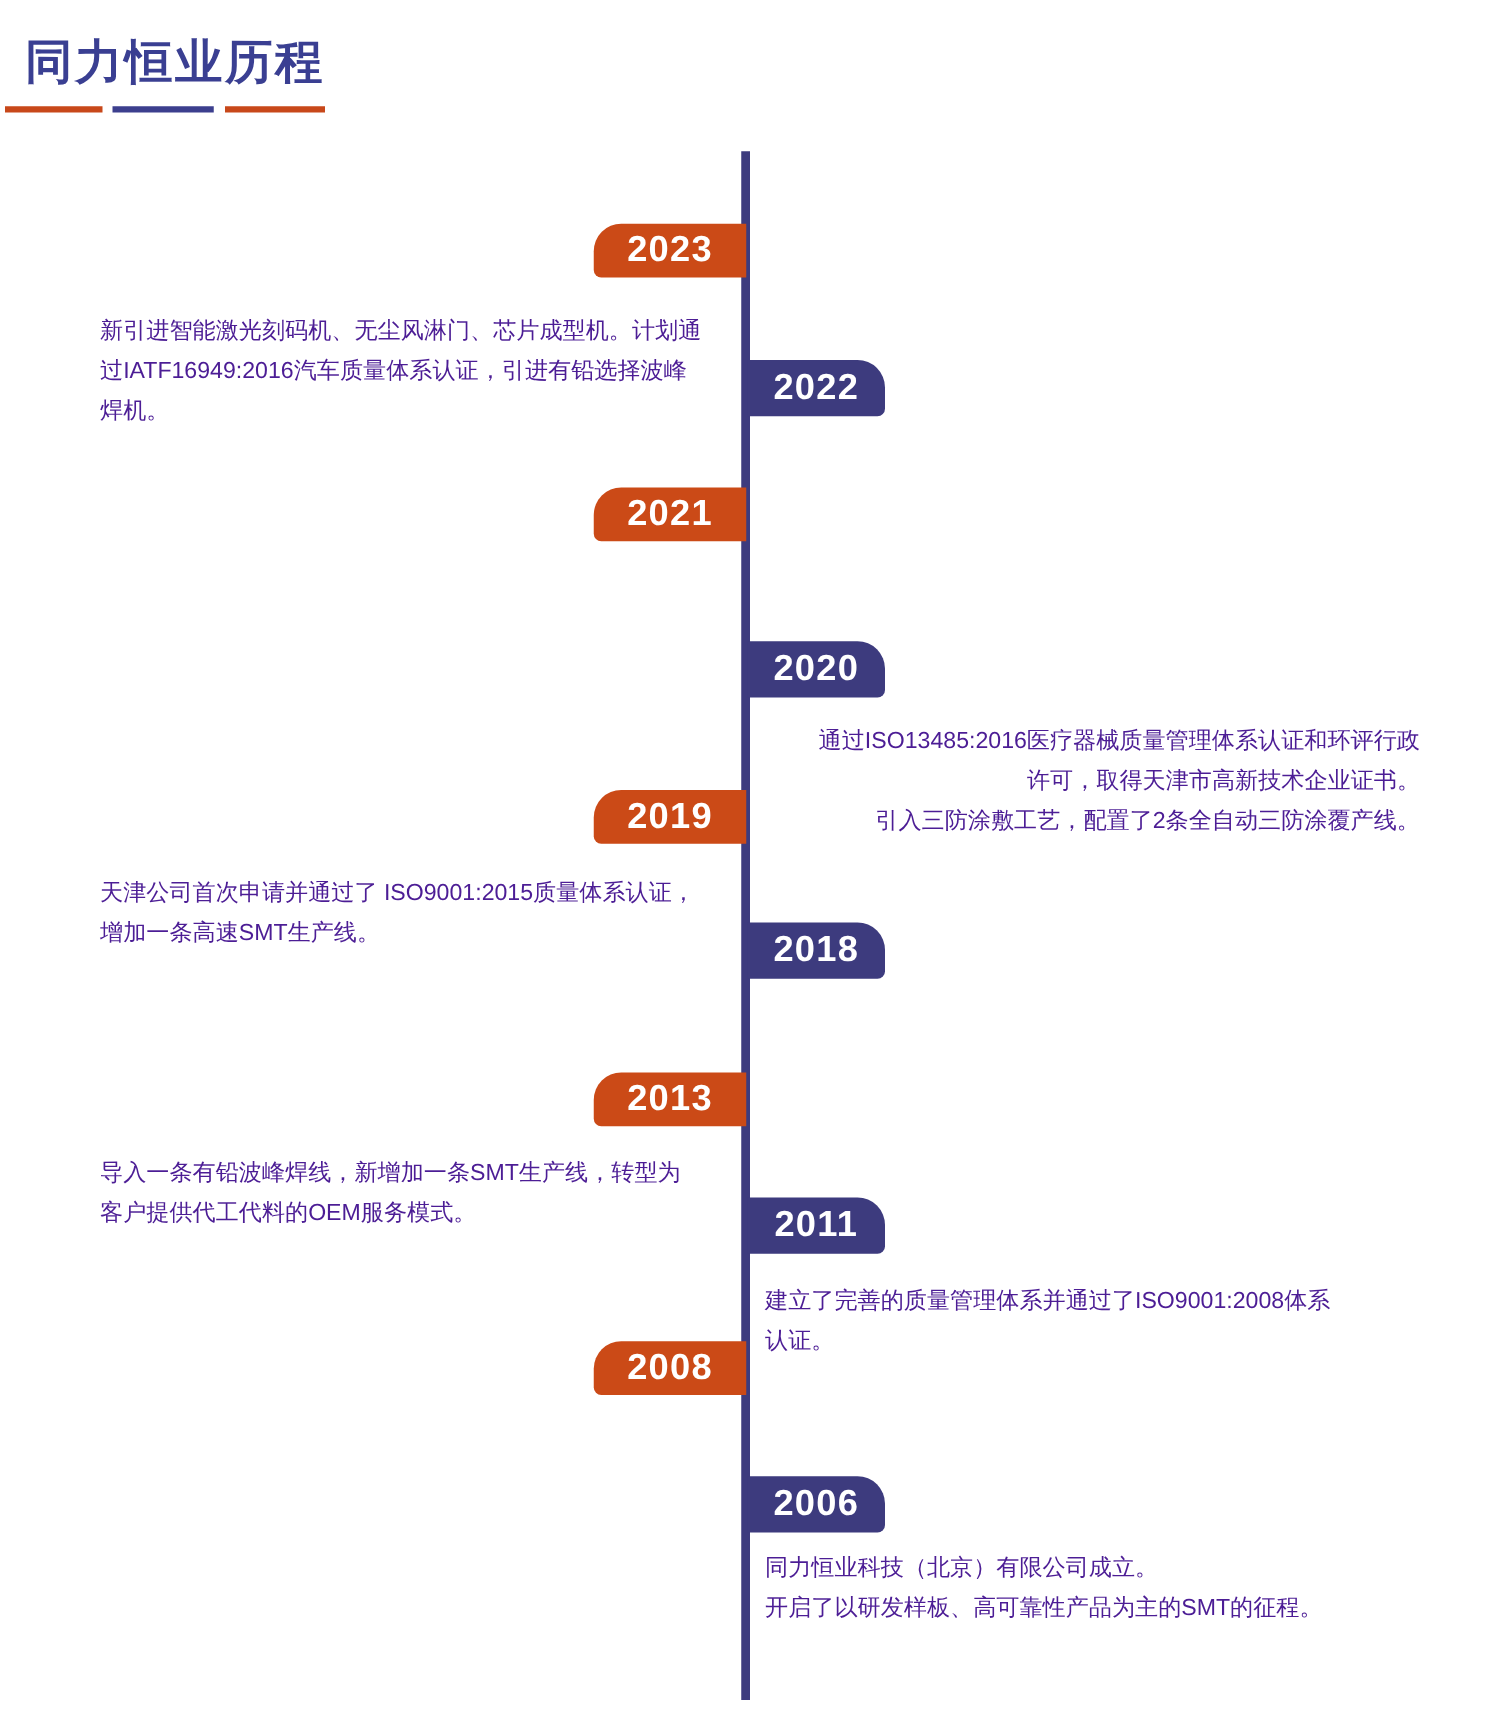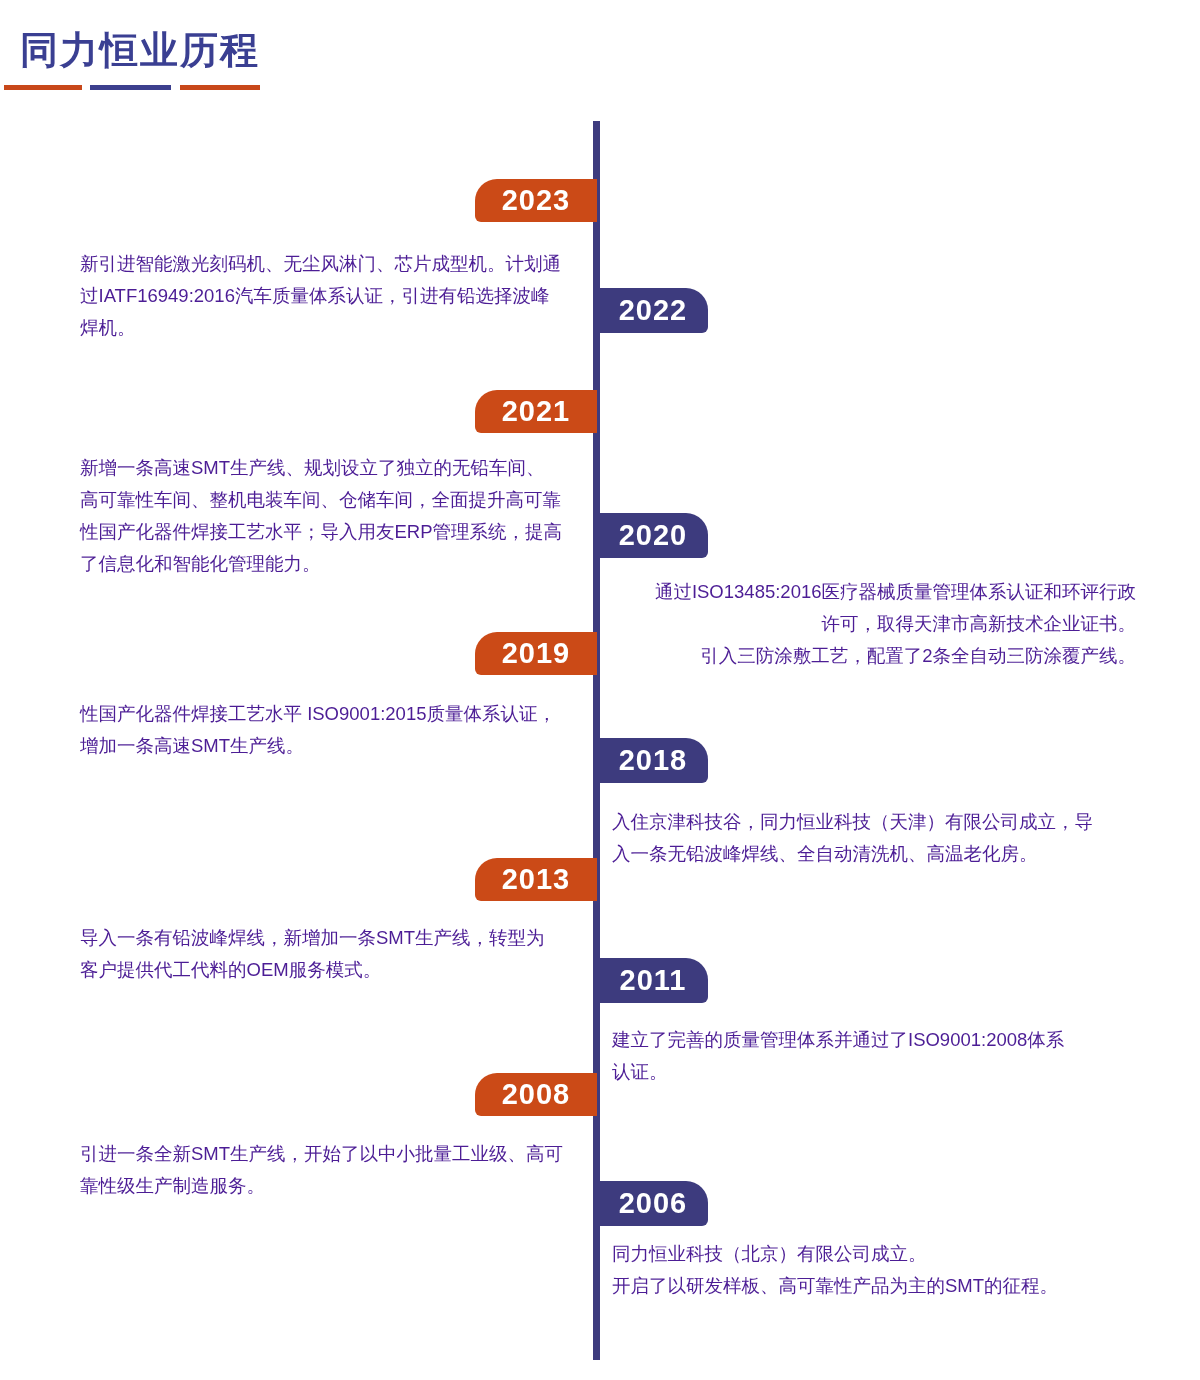--- a/index.html
+++ b/index.html
@@ -75,47 +75,39 @@
   <div class="axis"></div>
 
   <div class="badge left b2023">2023</div>
   <div class="etext left t2023">新引进智能激光刻码机、无尘风淋门、芯片成型机。计划通
 过IATF16949:2016汽车质量体系认证，引进有铅选择波峰
 焊机。</div>
 
   <div class="badge right b2022">2022</div>
 
   <div class="badge left b2021">2021</div>
-  <div class="etext left t2021">新增一条高速SMT生产线、规划设立了独立的无铅车间、
-高可靠性车间、整机电装车间、仓储车间，全面提升高可靠
-性国产化器件焊接工艺水平；导入用友ERP管理系统，提高
-了信息化和智能化管理能力。</div>
 
   <div class="badge right b2020">2020</div>
   <div class="etext right t2020">通过ISO13485:2016医疗器械质量管理体系认证和环评行政
 许可，取得天津市高新技术企业证书。
 引入三防涂敷工艺，配置了2条全自动三防涂覆产线。</div>
 
   <div class="badge left b2019">2019</div>
-  <div class="etext left t2019">性国产化器件焊接工艺水平 ISO9001:2015质量体系认证，
+  <div class="etext left t2019">天津公司首次申请并通过了 ISO9001:2015质量体系认证，
 增加一条高速SMT生产线。</div>
 
   <div class="badge right b2018">2018</div>
-  <div class="etext right t2018">入住京津科技谷，同力恒业科技（天津）有限公司成立，导
-入一条无铅波峰焊线、全自动清洗机、高温老化房。</div>
 
   <div class="badge left b2013">2013</div>
   <div class="etext left t2013">导入一条有铅波峰焊线，新增加一条SMT生产线，转型为
 客户提供代工代料的OEM服务模式。</div>
 
   <div class="badge right b2011">2011</div>
   <div class="etext right t2011">建立了完善的质量管理体系并通过了ISO9001:2008体系
 认证。</div>
 
   <div class="badge left b2008">2008</div>
-  <div class="etext left t2008">引进一条全新SMT生产线，开始了以中小批量工业级、高可
-靠性级生产制造服务。</div>
 
   <div class="badge right b2006">2006</div>
   <div class="etext right t2006">同力恒业科技（北京）有限公司成立。
 开启了以研发样板、高可靠性产品为主的SMT的征程。</div>
 
 </div>
 
 </body></html>

